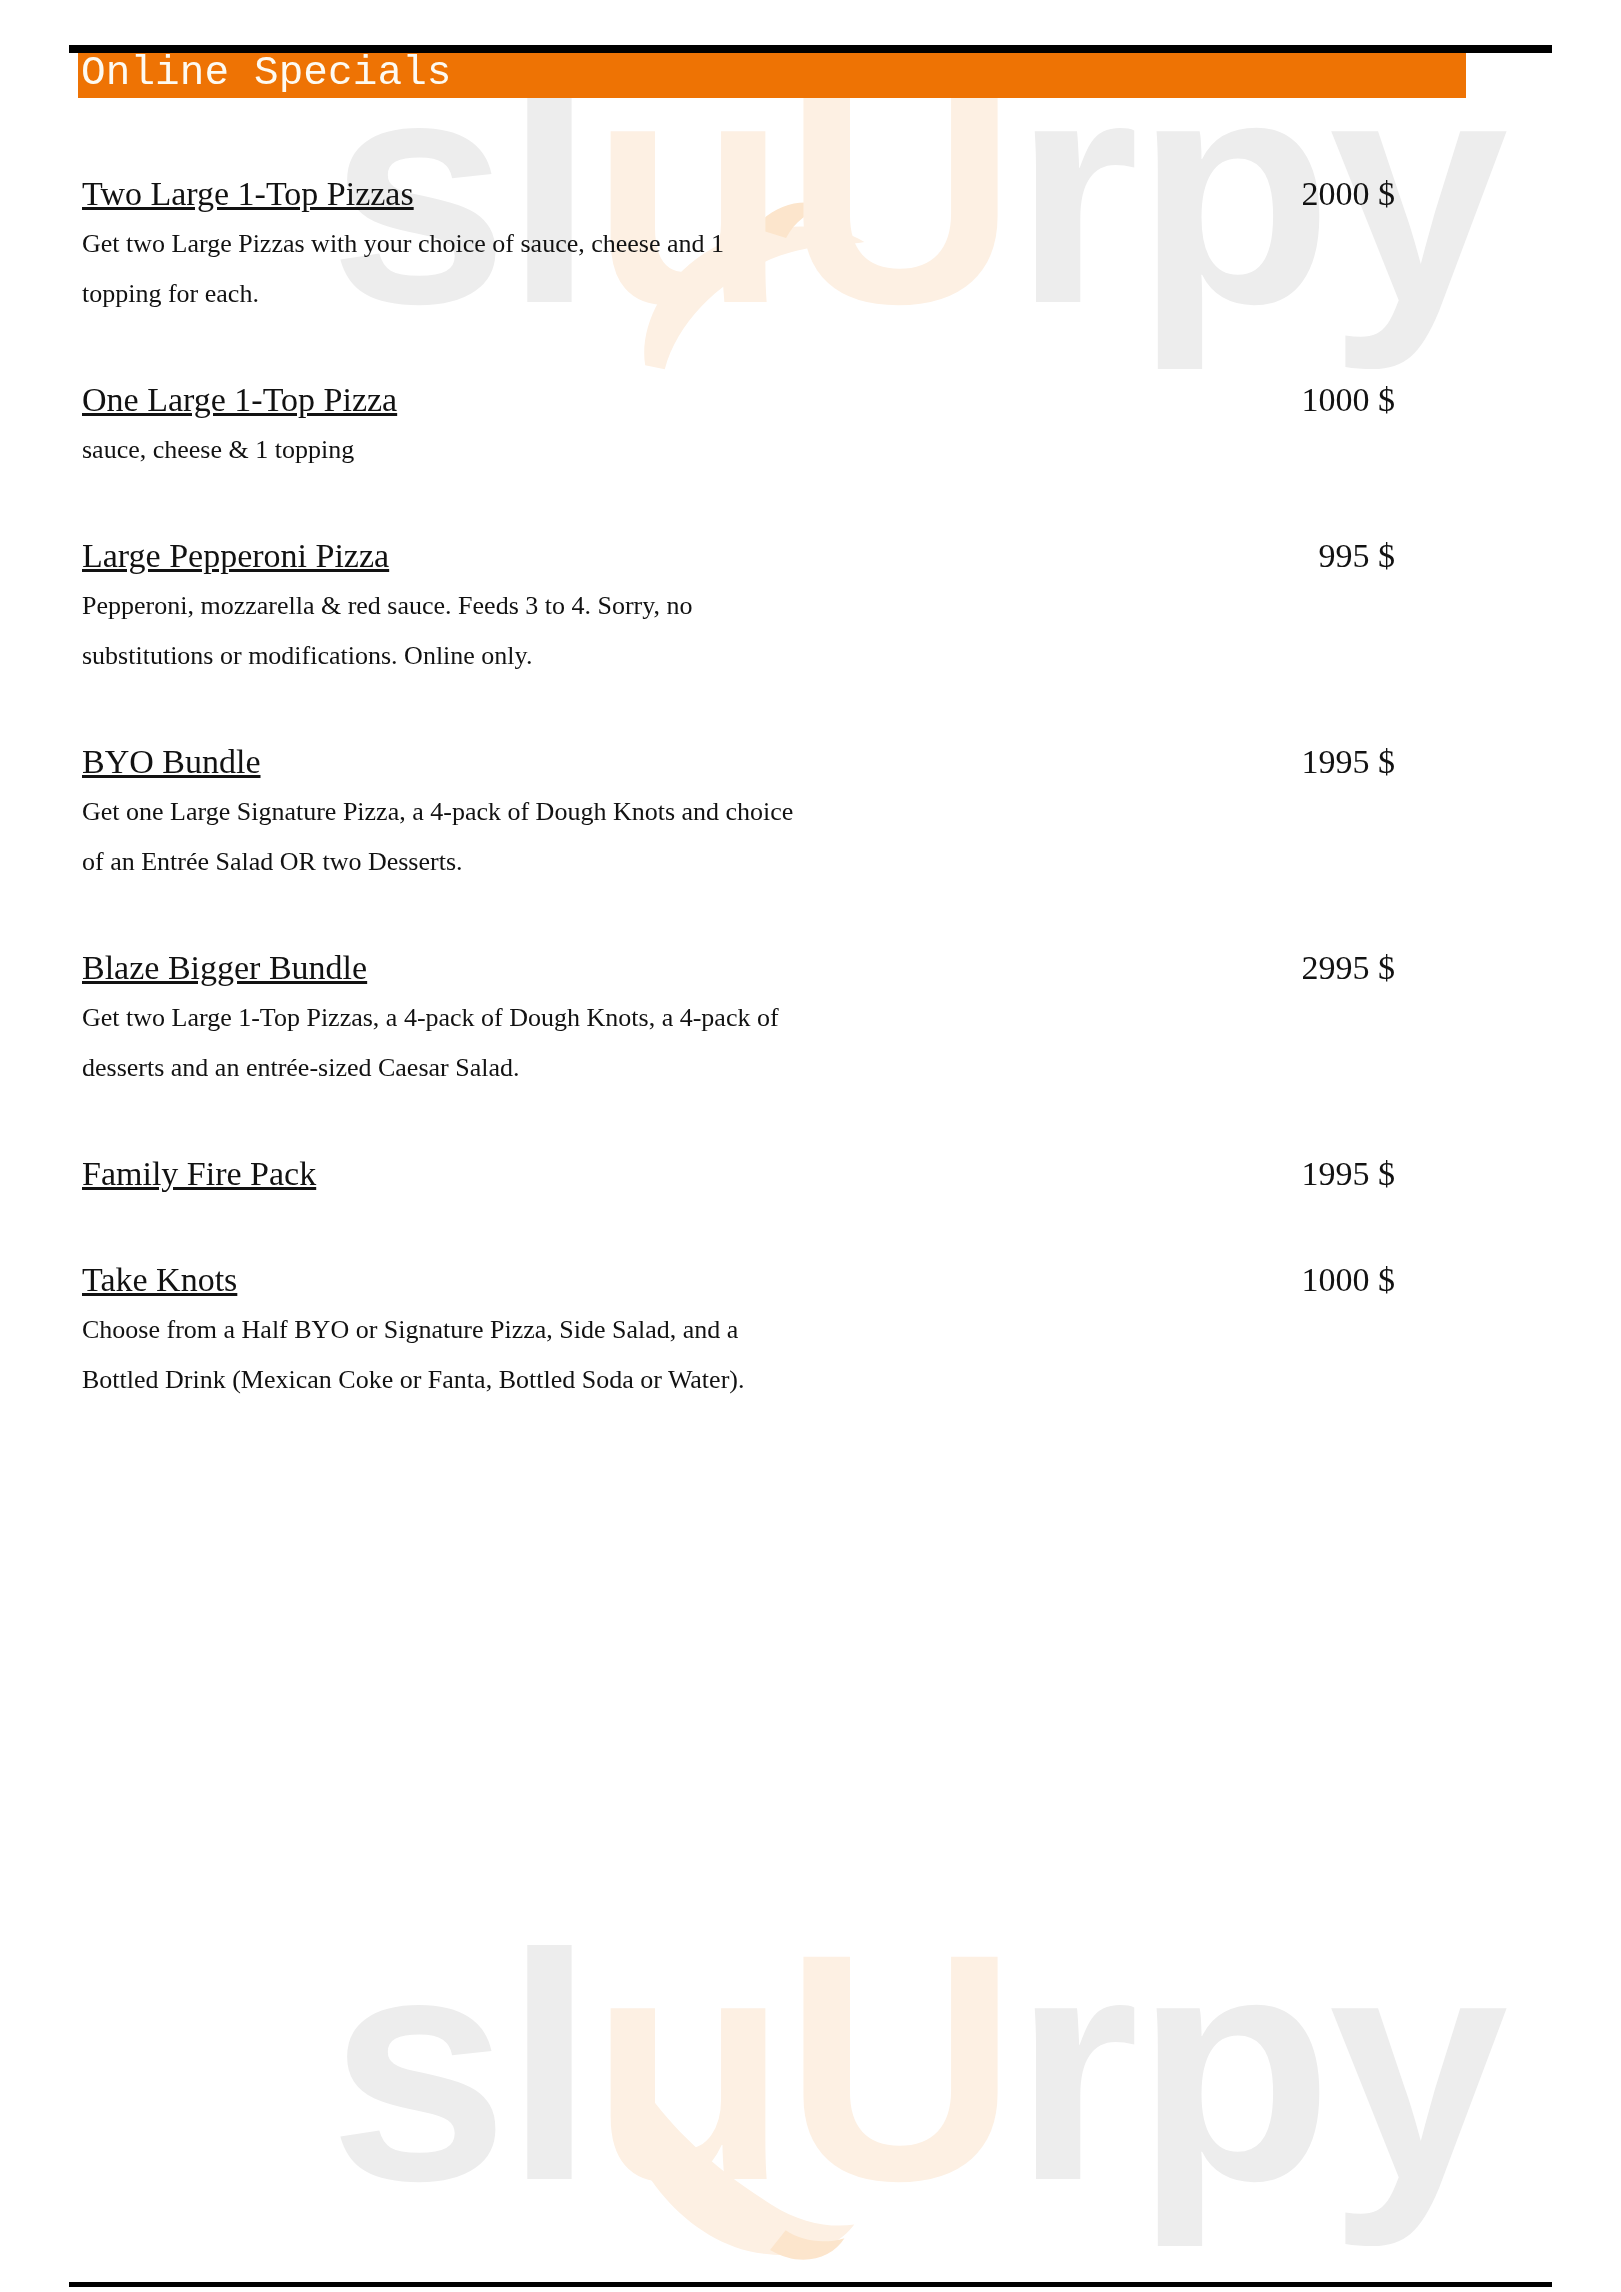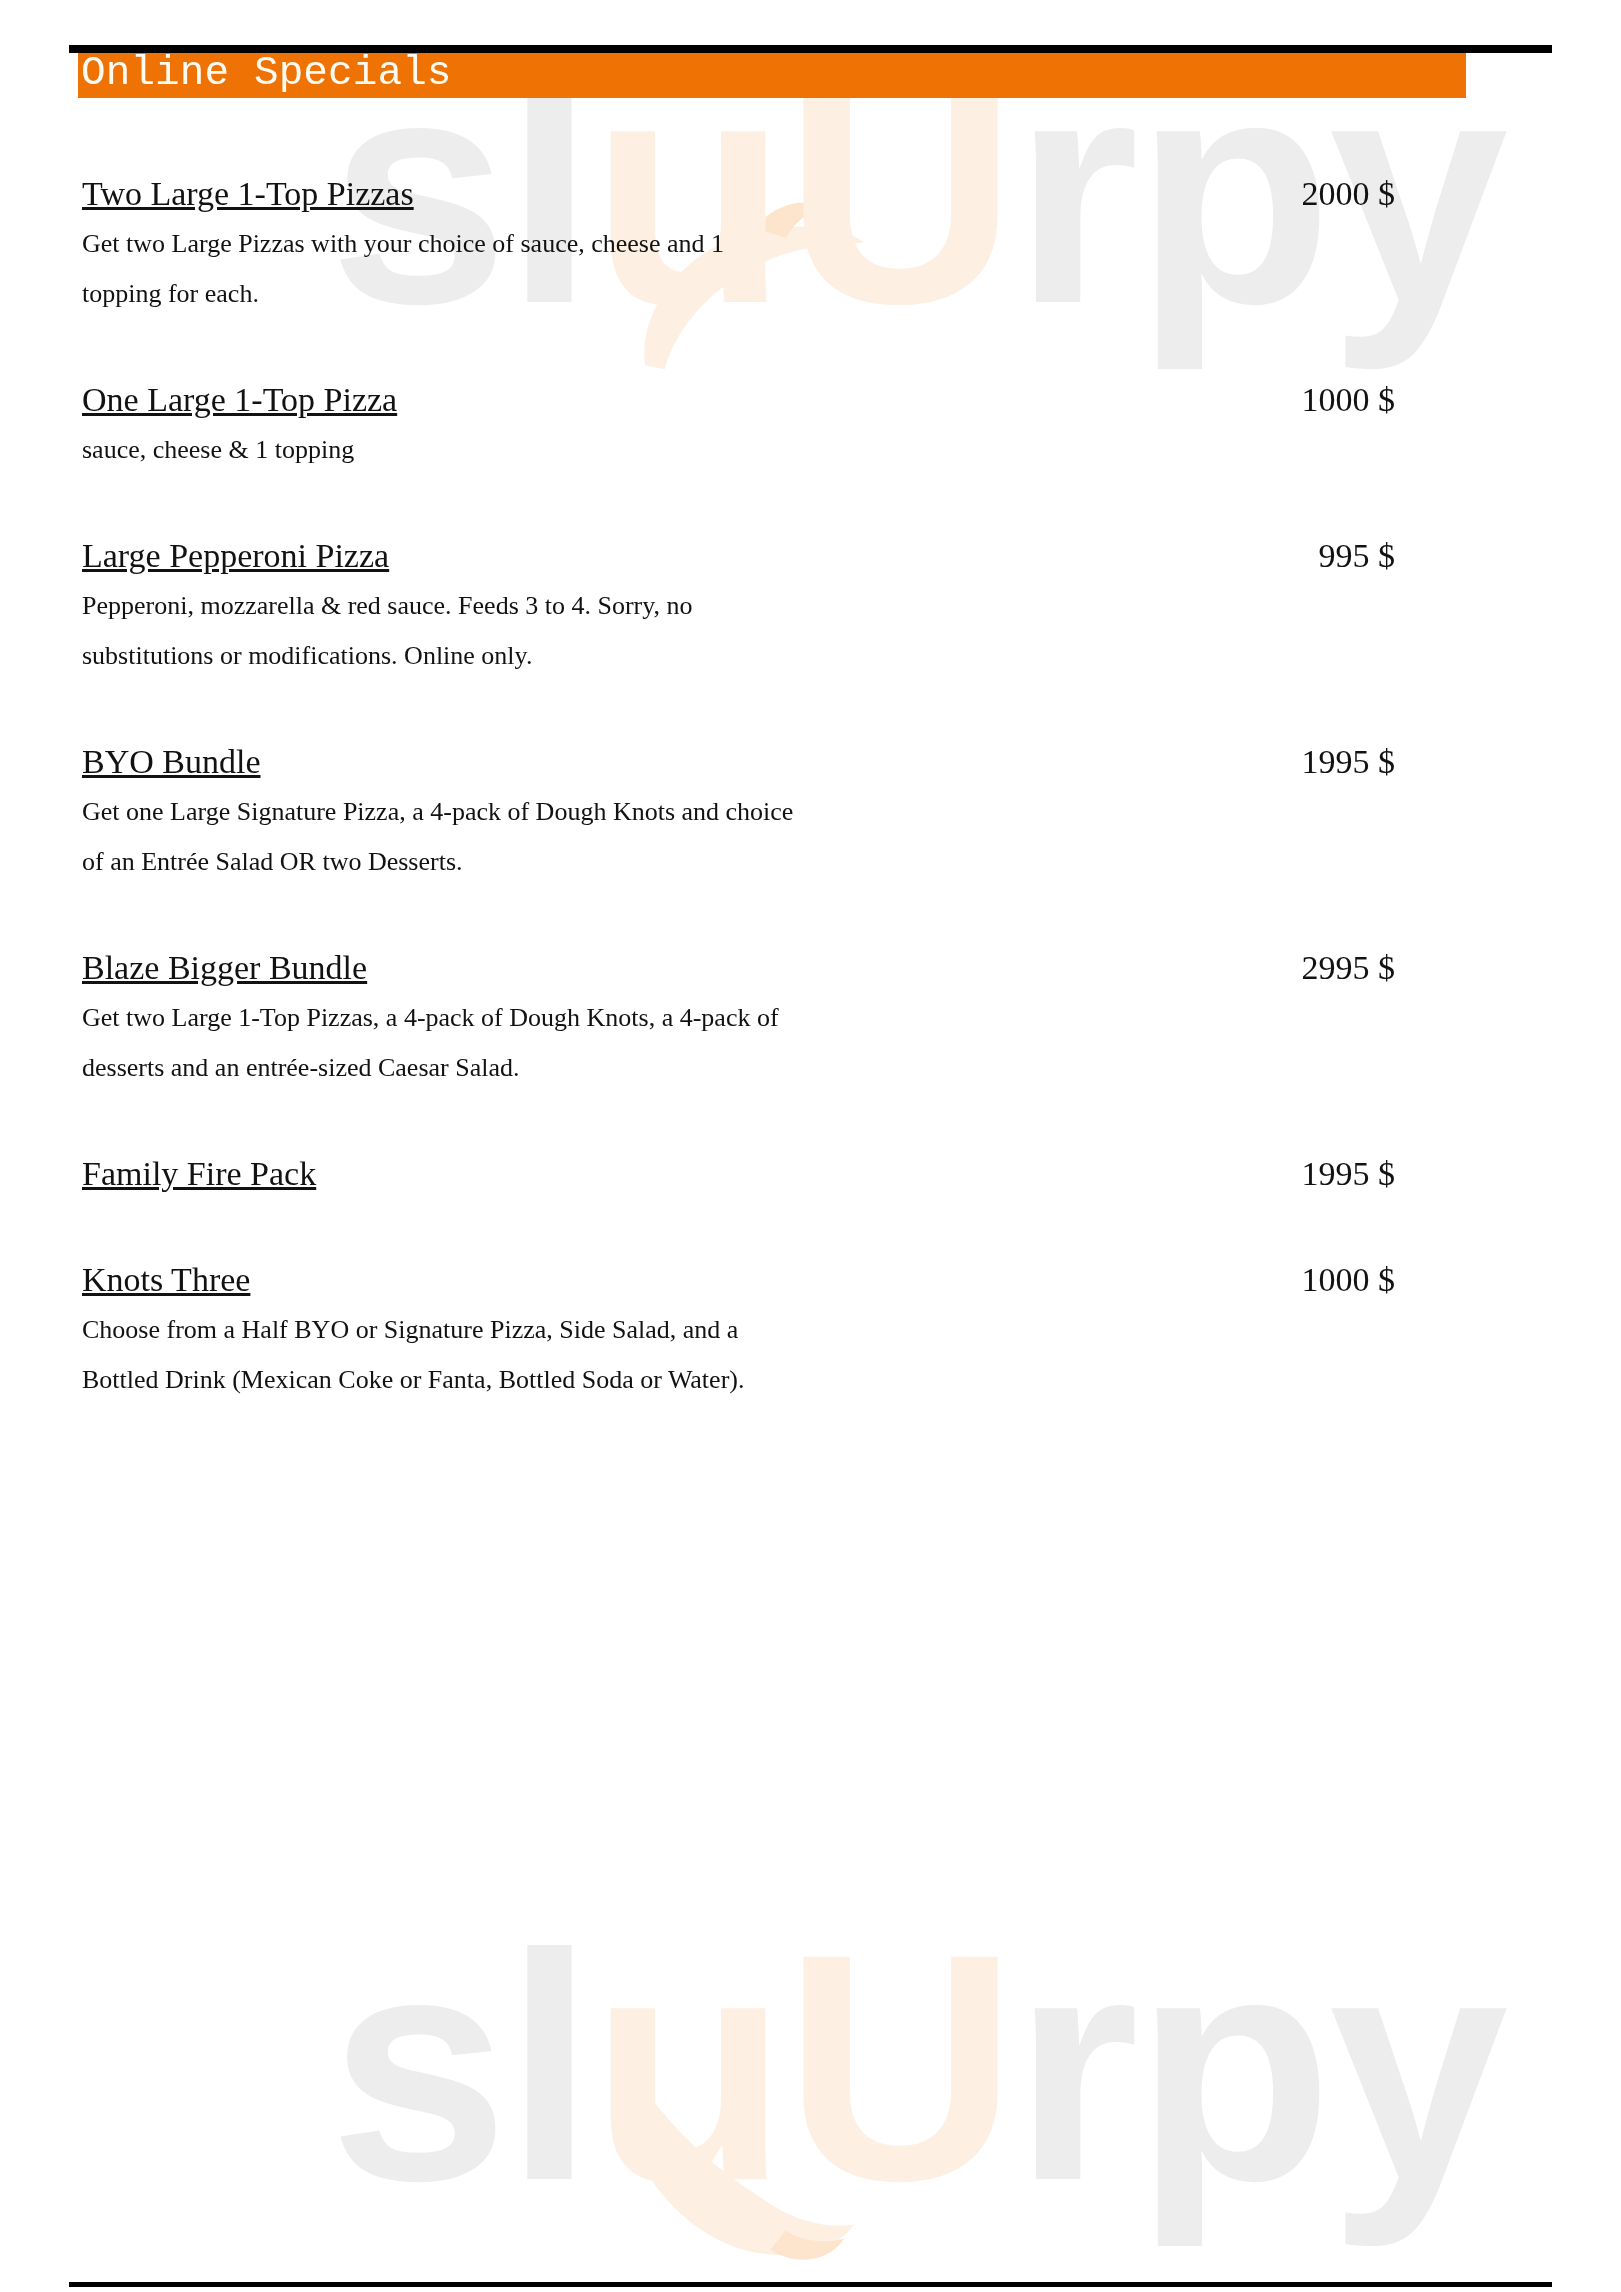--- a/index.html
+++ b/index.html
@@ -214,21 +214,21 @@
 
     <div class="menu-item">
       <div class="item-head">
         <span class="item-name">Family Fire Pack</span>
         <span class="item-price">1995 $</span>
       </div>
     </div>
 
     <div class="menu-item">
       <div class="item-head">
-        <span class="item-name">Knots Three</span>
+        <span class="item-name">Take Knots</span>
         <span class="item-price">1000 $</span>
       </div>
       <div class="item-desc">
         <span class="l">Choose from a Half BYO or Signature Pizza, Side Salad, and a</span>
         <span class="l">Bottled Drink (Mexican Coke or Fanta, Bottled Soda or Water).</span>
       </div>
     </div>
 
   </div>
 </div>

